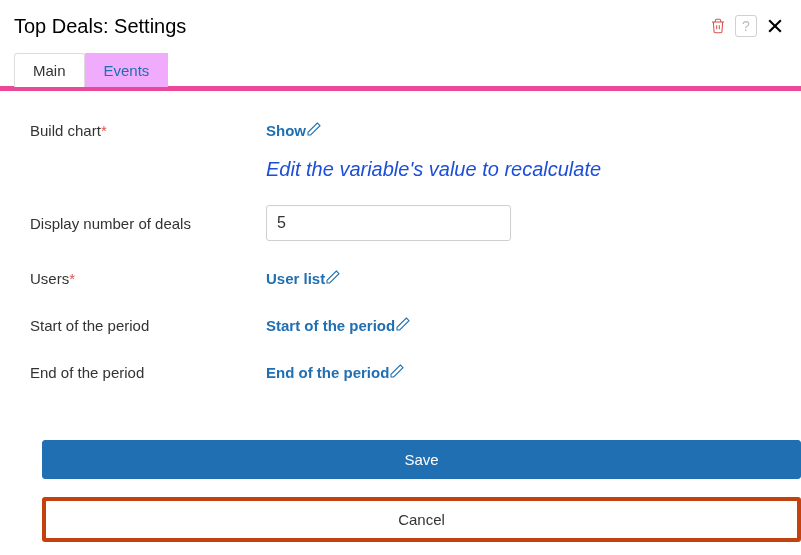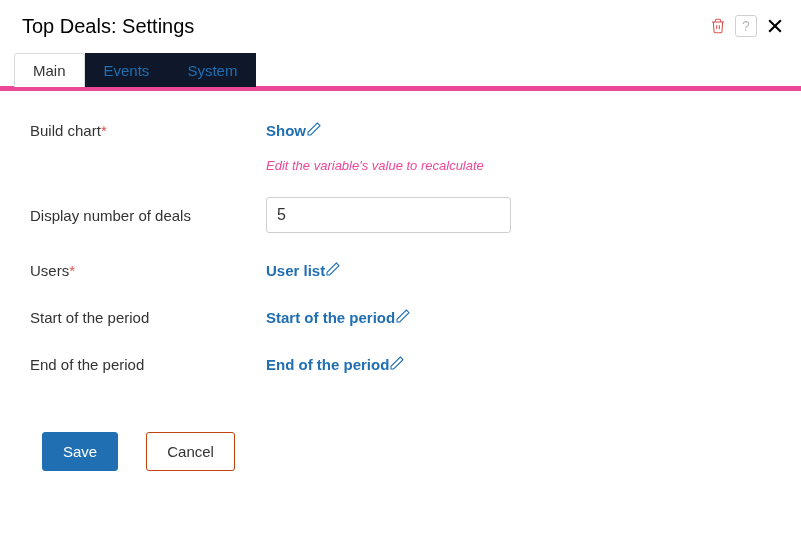--- a/index.html
+++ b/index.html
@@ -11,21 +11,21 @@
     color: #333;
     background: #fff;
     width: 801px;
     height: 555px;
     position: relative;
   }
   .header {
     display: flex;
     justify-content: space-between;
     align-items: center;
-    padding: 14px 14px 0 22px;
+    padding: 14px 14px 0 14px;
   }
   .title {
     font-size: 20px;
     color: #000;
     font-weight: 400;
   }
   .header-icons {
     display: flex;
     align-items: center;
     gap: 6px;
@@ -63,21 +63,21 @@
   }
   .tab {
     padding: 8px 18px;
     font-size: 15px;
     color: #1f6fb2;
     cursor: pointer;
     border: 1px solid transparent;
     border-bottom: none;
     position: relative;
     top: 1px;
-    background: #0f172a;
+    background: #f0abfc;
   }
   .tab.active {
     color: #333;
     border-color: #dcdcdc;
     border-top-left-radius: 3px;
     border-top-right-radius: 3px;
     background: #fff;
   }
   .form {
     padding: 30px 14px 14px 30px;
@@ -100,23 +100,23 @@
     font-size: 15px;
     font-weight: 600;
     cursor: pointer;
     display: inline-flex;
     align-items: center;
     gap: 0;
   }
   .link-val .pencil svg { stroke: #1f6fb2; }
   .hint {
     margin-left: 236px;
-    color: #ec4899;
+    color: #1d4ed8;
     font-style: italic;
-    font-size: 13px;
+    font-size: 20px;
     margin-bottom: 24px;
   }
   .text-input {
     width: 245px;
     height: 36px;
     border: 1px solid #cfcfcf;
     border-radius: 3px;
     padding: 0 10px;
     font-size: 16px;
     color: #333;
@@ -127,39 +127,40 @@
     border: 1px solid #cfcfcf;
     border-radius: 2px;
     display: inline-flex;
     align-items: center;
     justify-content: center;
     cursor: pointer;
   }
   .checkbox svg { stroke: #1f6fb2; }
   .buttons {
     display: flex;
-    gap: 28px;
+    gap: 18px;
     padding-left: 42px;
     margin-top: 16px;
+    flex-direction: column;
   }
   .btn {
     padding: 10px 20px;
     font-size: 15px;
     border-radius: 3px;
     cursor: pointer;
   }
   .btn-primary {
     background: #1f6fb2;
     color: #fff;
     border: 1px solid #1f6fb2;
   }
   .btn-secondary {
     background: #fff;
     color: #333;
-    border: 1px solid #c2410c;
+    border: 4px solid #c2410c;
   }
 </style>
 </head>
 <body>
 
 <div class="header">
   <div class="title">Top Deals: Settings</div>
   <div class="header-icons">
     <span class="icon-btn trash-icon">
       <svg width="16" height="18" viewBox="0 0 24 24" fill="none" stroke-width="1.6">
@@ -176,21 +177,20 @@
           <path d="M5 5l14 14"></path>
           <path d="M19 5L5 19"></path>
         </svg>
     </span>
   </div>
 </div>
 
 <div class="tabs">
   <div class="tab active">Main</div>
   <div class="tab">Events</div>
-  <div class="tab">System</div>
 </div>
 
 <div class="form">
 
   <div class="row tight">
     <div class="label">
       <span>Build chart</span><span class="req">*</span>
     </div>
     <div class="link-val">
       <span>Show</span>

